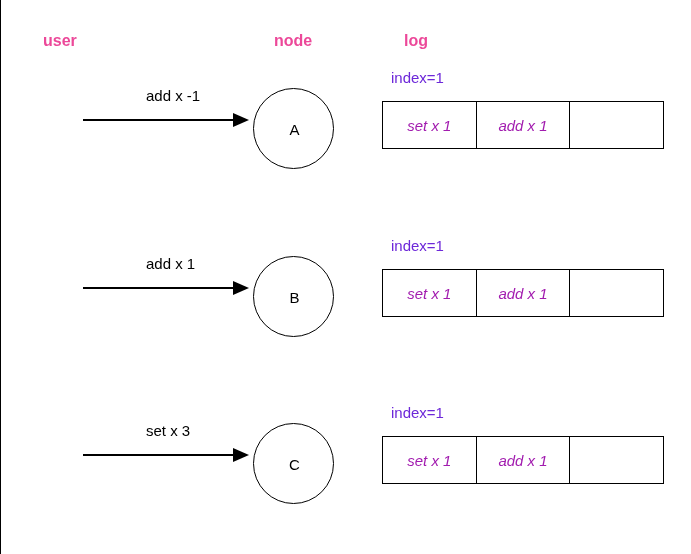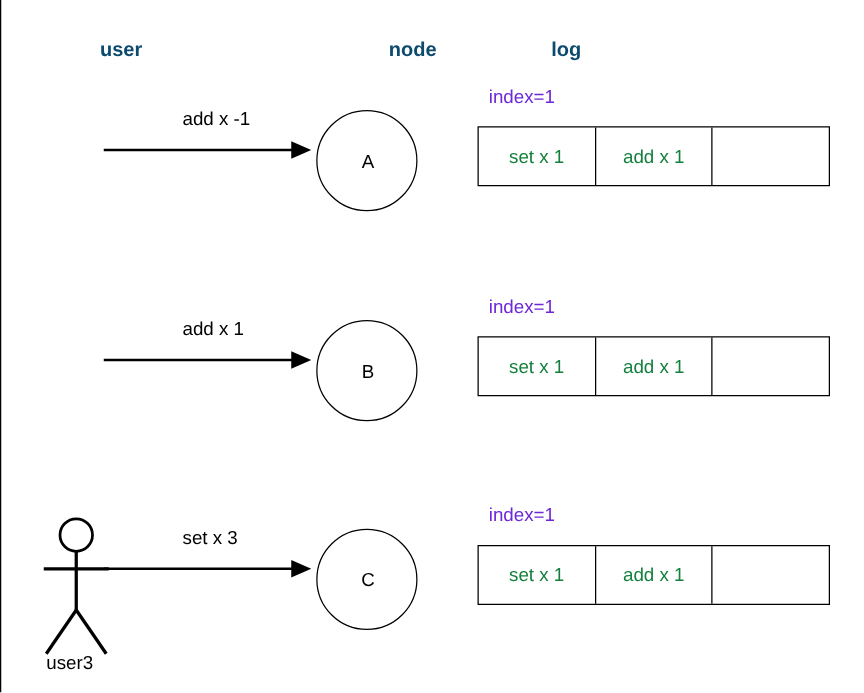--- a/index.html
+++ b/index.html
@@ -14,24 +14,23 @@
     background: #ffffff;
     border-left: 1px solid #000000;
     box-sizing: border-box;
     font-family: "Liberation Sans", sans-serif;
     overflow: hidden;
   }
   .col-header {
     position: absolute;
     font-size: 16px;
     font-weight: bold;
-    color: #0c4a6e;
-    white-space: nowrap;
-    line-height: 1;
-    margin-left: 37px;
+    color: #ec4899;
+    white-space: nowrap;
+    line-height: 1;
   }
   #hdr-user  { left: 42px;  top: 33px; }
   #hdr-node  { left: 273px; top: 33px; }
   #hdr-log   { left: 403px; top: 33px; }
 
   .row { position: absolute; left: 0; width: 691px; height: 165px; }
   #row-0 { top: 60px; }
   #row-1 { top: 228px; }
   #row-2 { top: 395px; }
 
@@ -107,24 +106,25 @@
     border: 1px solid #000000;
     box-sizing: border-box;
     background: #ffffff;
   }
   .log-cell {
     flex: 1 1 0;
     display: flex;
     align-items: center;
     justify-content: center;
     font-size: 15px;
-    color: #15803d;
+    color: #a21caf;
     border-right: 1px solid #000000;
     box-sizing: border-box;
     white-space: nowrap;
+    font-style: italic;
   }
   .log-cell:last-child { border-right: none; }
 </style>
 </head>
 <body>
 
 <div id="canvas">
 
   <div class="col-header" id="hdr-user">user</div>
   <div class="col-header" id="hdr-node">node</div>
@@ -168,30 +168,20 @@
 
     <div class="log-index">index=1</div>
     <div class="log-table">
       <div class="log-cell">set x 1</div>
       <div class="log-cell">add x 1</div>
       <div class="log-cell"></div>
     </div>
   </div>
 
   <div class="row" id="row-2">
-    <div class="actor">
-      <svg width="80" height="130" viewBox="0 0 80 130">
-        <circle cx="32" cy="25" r="13" fill="#ffffff" stroke="#000000" stroke-width="2.2"></circle>
-        <line x1="32" y1="38" x2="32" y2="85" stroke="#000000" stroke-width="2.6"></line>
-        <line x1="6" y1="52" x2="58" y2="52" stroke="#000000" stroke-width="2.6"></line>
-        <line x1="32" y1="85" x2="8" y2="120" stroke="#000000" stroke-width="2.6"></line>
-        <line x1="32" y1="85" x2="56" y2="120" stroke="#000000" stroke-width="2.6"></line>
-      </svg>
-      <div class="actor-label">user3</div>
-    </div>
 
     <div class="arrow">
       <svg width="175" height="24" viewBox="0 0 175 24">
         <line x1="2" y1="12" x2="156" y2="12" stroke="#000000" stroke-width="2"></line>
         <polygon points="168,12 152,5 152,19" fill="#000000"></polygon>
       </svg>
     </div>
     <div class="arrow-label">set x 3</div>
 
     <div class="node-circle">

